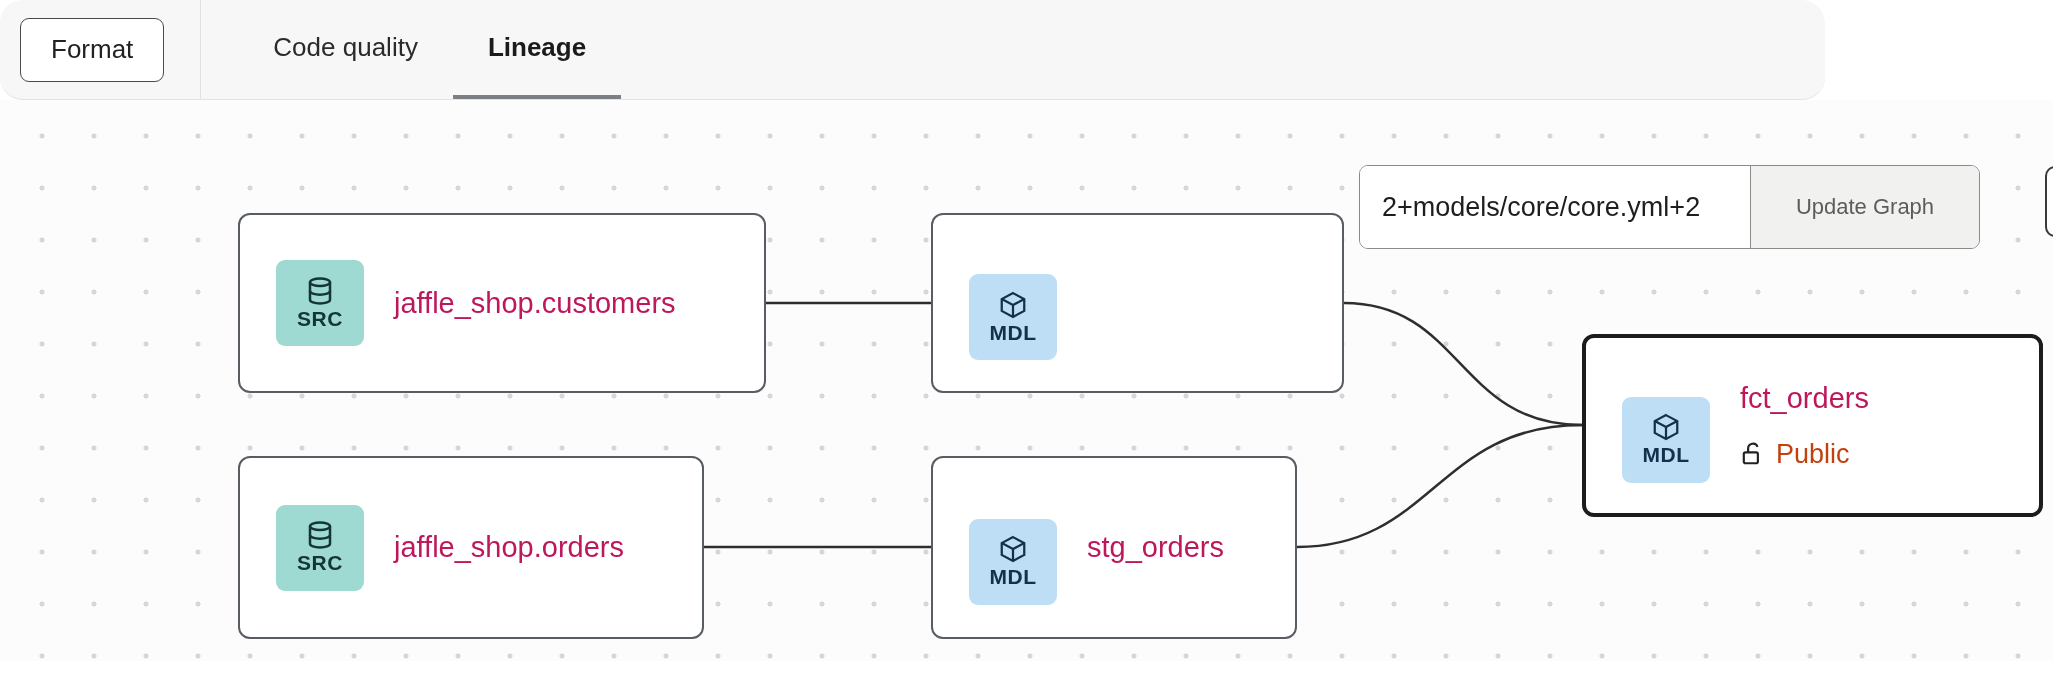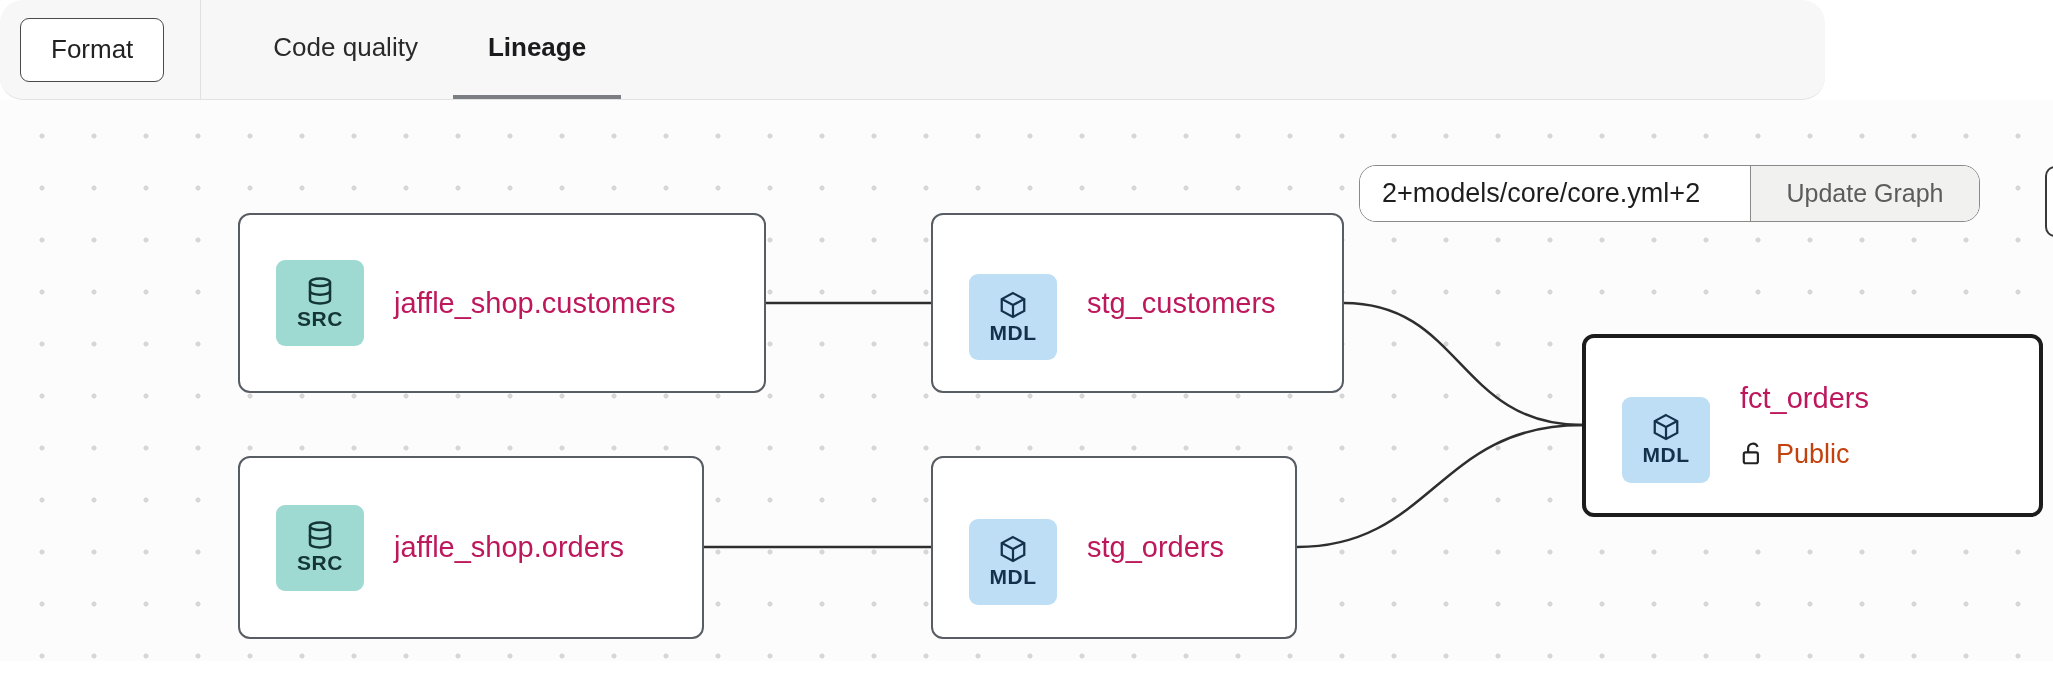--- a/index.html
+++ b/index.html
@@ -72,31 +72,31 @@
   .badge.mdl{background:var(--mdl-badge-bg);color:#15304a;margin-top:28px;}
   .badge svg{width:30px;height:30px;display:block;}
   .badge .blabel{font-size:21px;font-weight:700;letter-spacing:.5px;line-height:1.1;}
   .node-title{font-size:29px;color:#be185d;white-space:nowrap;}
   .node-text-col{display:flex;flex-direction:column;gap:24px;}
   .access-row{display:flex;align-items:center;gap:10px;font-size:27px;color:#c2410c;}
   .access-row svg{width:26px;height:26px;display:block;}
 
   
   .graph-selector{
-    position:absolute;left:1359px;top:65px;height:57px;
-    display:flex;border:1px solid #8a8a8a;border-radius:17px;
+    position:absolute;left:1359px;top:65px;height:84px;
+    display:flex;border:1px solid #8a8a8a;border-radius:9px;
     overflow:hidden;background:#fff;
   }
   .selector-input{
     width:390px;border:none;outline:none;font-size:27px;
     padding:0 22px;color:#1e1e1e;background:#fff;font-family:inherit;
   }
   .update-btn{
     width:229px;border:none;border-left:1px solid #8a8a8a;
-    background:#f1f1f0;color:#5c5c5c;font-size:25px;
+    background:#f1f1f0;color:#5c5c5c;font-size:22px;
     font-family:inherit;cursor:pointer;
   }
   .cutoff-btn{
     position:absolute;left:2045px;top:66px;width:40px;height:71px;
     background:#fff;border:2px solid #3a3a3a;border-radius:10px;
   }
 </style>
 </head>
 <body>
 
@@ -136,21 +136,20 @@
     <div class="badge mdl">
       <span>
         <svg viewBox="0 0 24 24" fill="none" stroke="#15304a" stroke-width="1.8">
           <path d="M12 2.5 21 7.25v9.5L12 21.5 3 16.75v-9.5z"></path>
           <path d="M3 7.25 12 12l9-4.75"></path>
           <path d="M12 12v9.5"></path>
         </svg>
       </span>
       <span class="blabel">MDL</span>
     </div>
-    <div class="node-title">stg_customers</div>
   </div>
 
   <div class="node" style="left:238px;top:356px;width:466px;height:183px;">
     <div class="badge src">
       <span>
         <svg viewBox="0 0 24 24" fill="none" stroke="#143537" stroke-width="2">
           <ellipse cx="12" cy="5" rx="8" ry="3"></ellipse>
           <path d="M4 5v14c0 1.7 3.6 3 8 3s8-1.3 8-3V5"></path>
           <path d="M4 12c0 1.7 3.6 3 8 3s8-1.3 8-3"></path>
         </svg>

